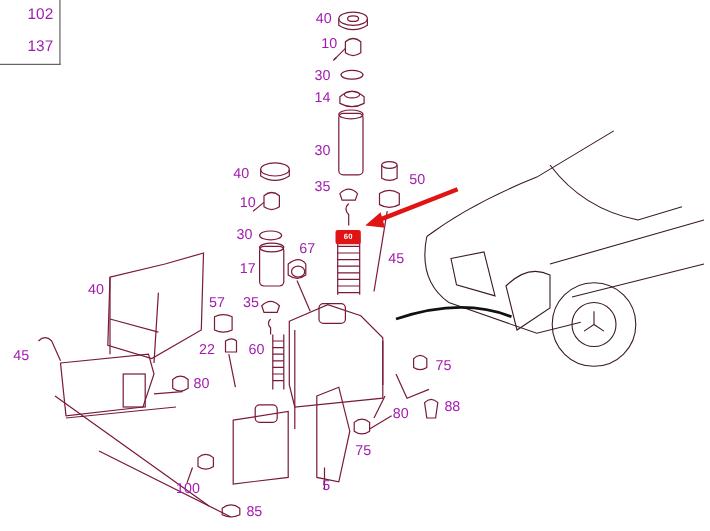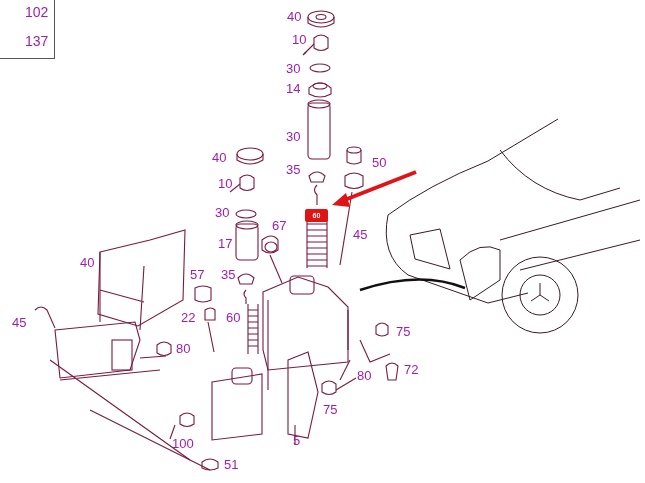--- a/index.html
+++ b/index.html
@@ -134,18 +134,18 @@
   <span class="lbl" style="left:272px;top:219px">67</span>
   <span class="lbl" style="left:221px;top:268px">35</span>
   <span class="lbl" style="left:190px;top:268px">57</span>
   <span class="lbl" style="left:181px;top:311px">22</span>
   <span class="lbl" style="left:226px;top:311px">60</span>
   <span class="lbl" style="left:80px;top:256px">40</span>
   <span class="lbl" style="left:12px;top:316px">45</span>
   <span class="lbl" style="left:176px;top:342px">80</span>
   <span class="lbl" style="left:396px;top:325px">75</span>
   <span class="lbl" style="left:357px;top:369px">80</span>
-  <span class="lbl" style="left:404px;top:363px">72</span>
+  <span class="lbl" style="left:404px;top:363px">88</span>
   <span class="lbl" style="left:323px;top:403px">75</span>
-  <span class="lbl" style="left:172px;top:437px">100</span>
+  <span class="lbl" style="left:160px;top:437px">100</span>
   <span class="lbl" style="left:293px;top:434px">5</span>
-  <span class="lbl" style="left:224px;top:458px">51</span>
+  <span class="lbl" style="left:224px;top:458px">85</span>
 </div>
 
 </body></html>

